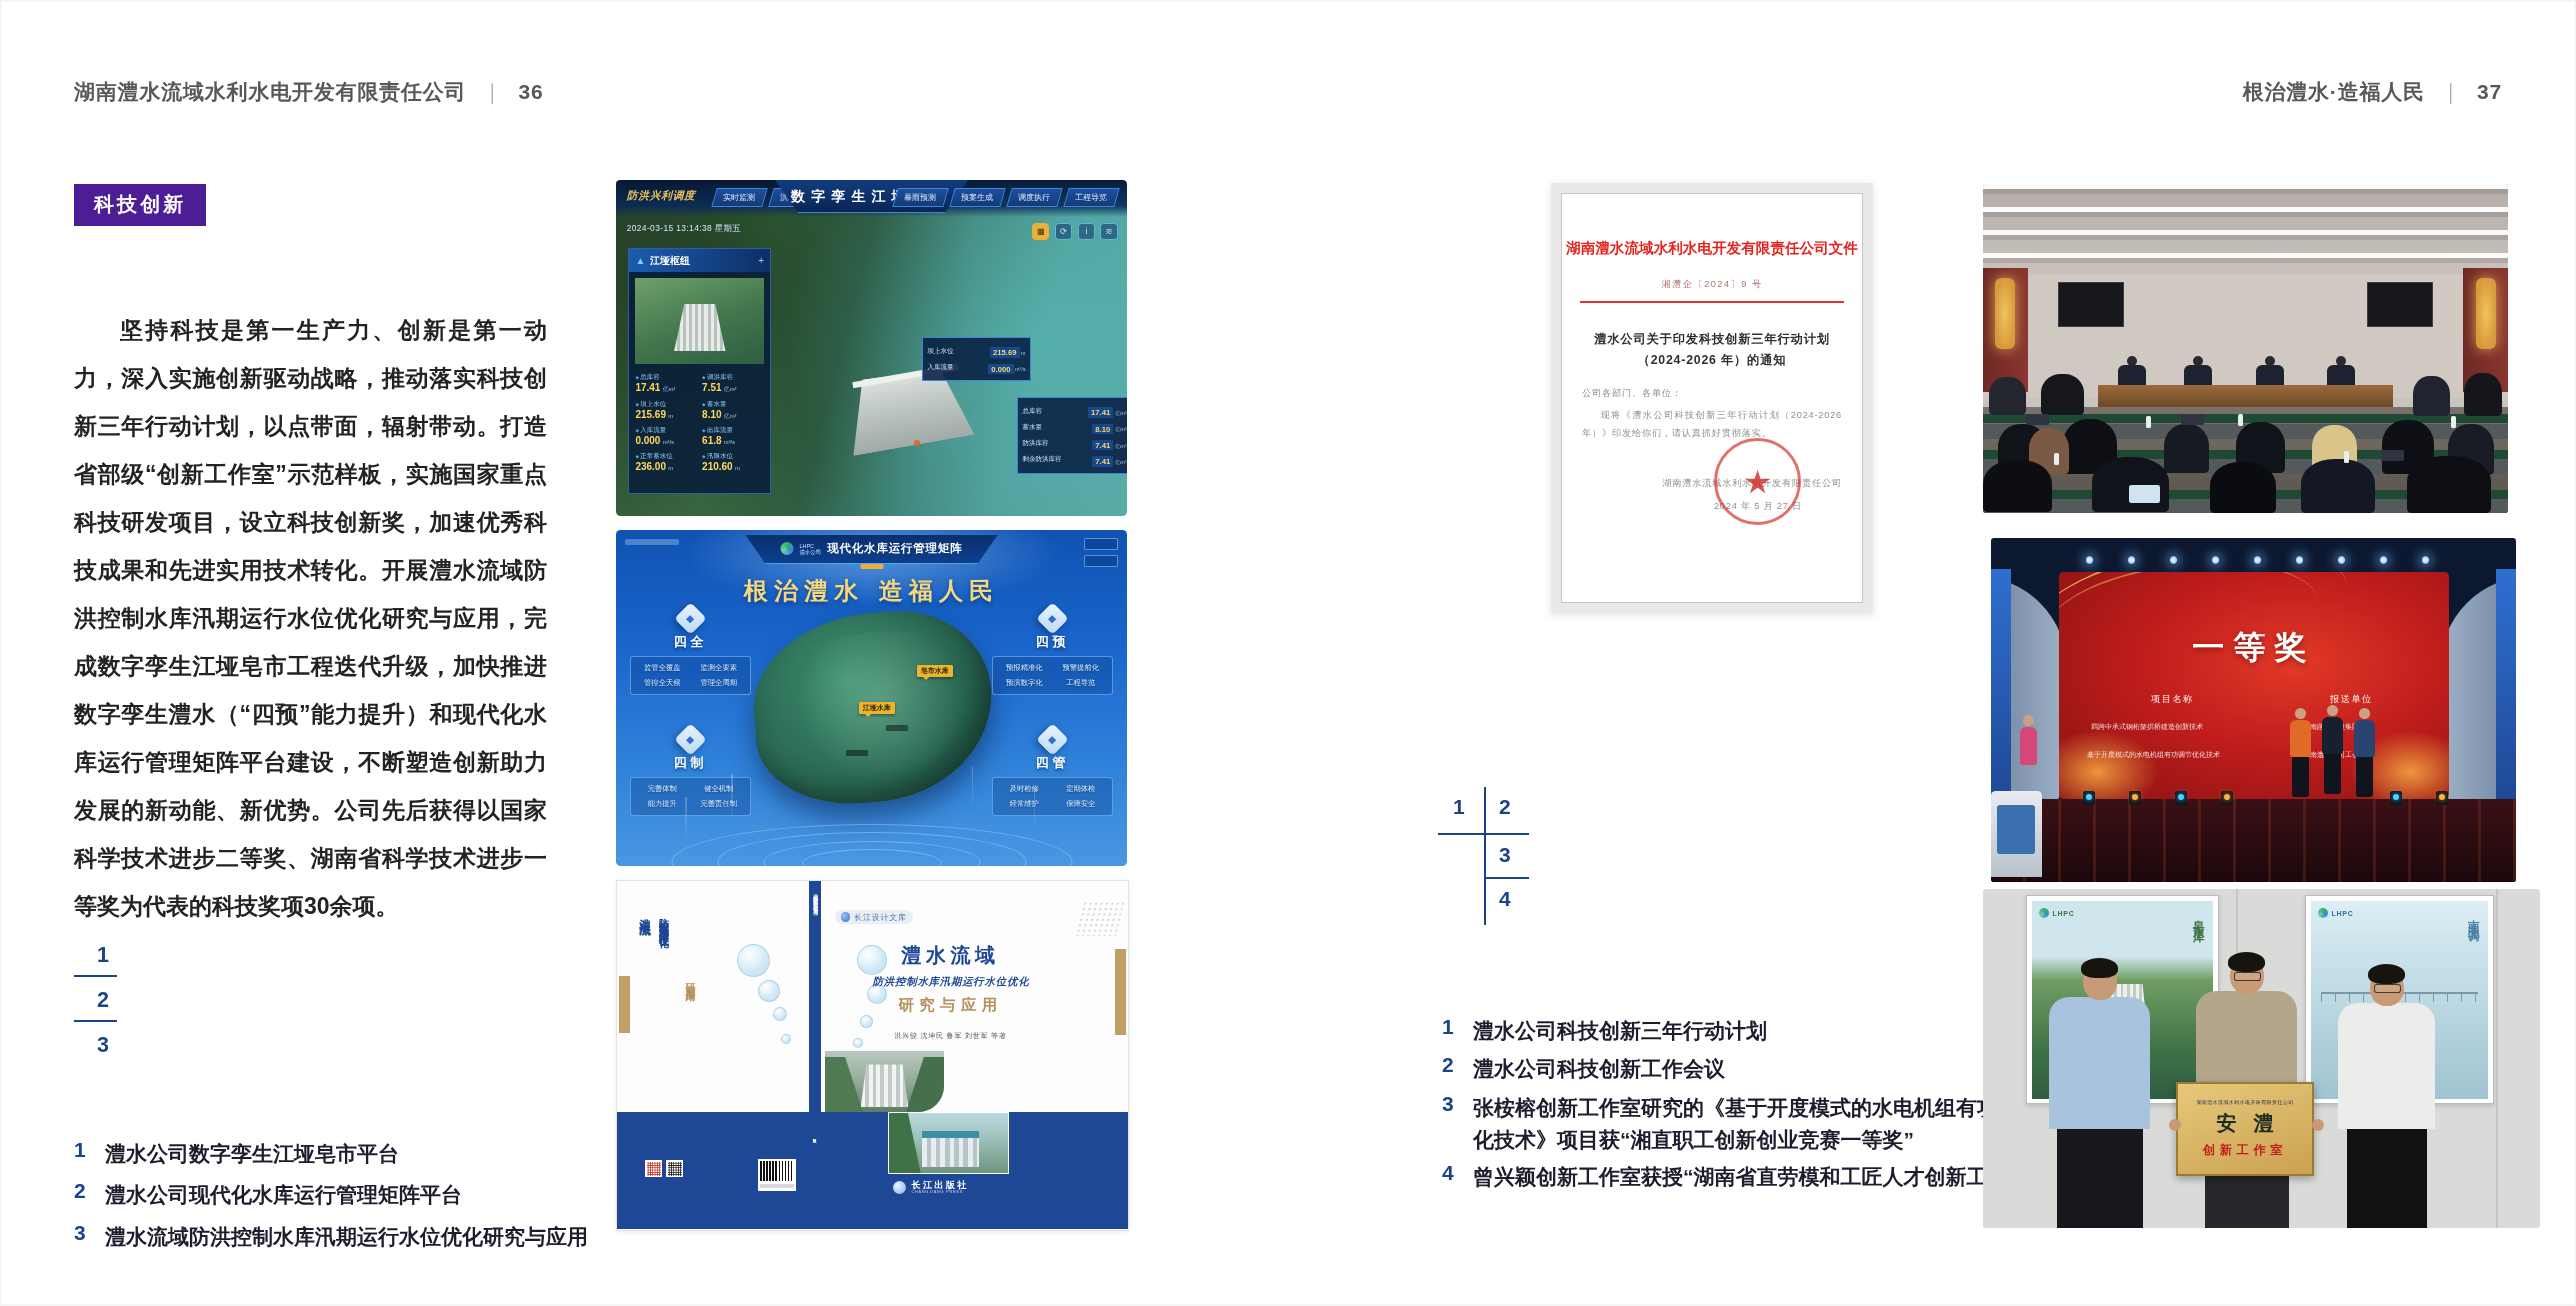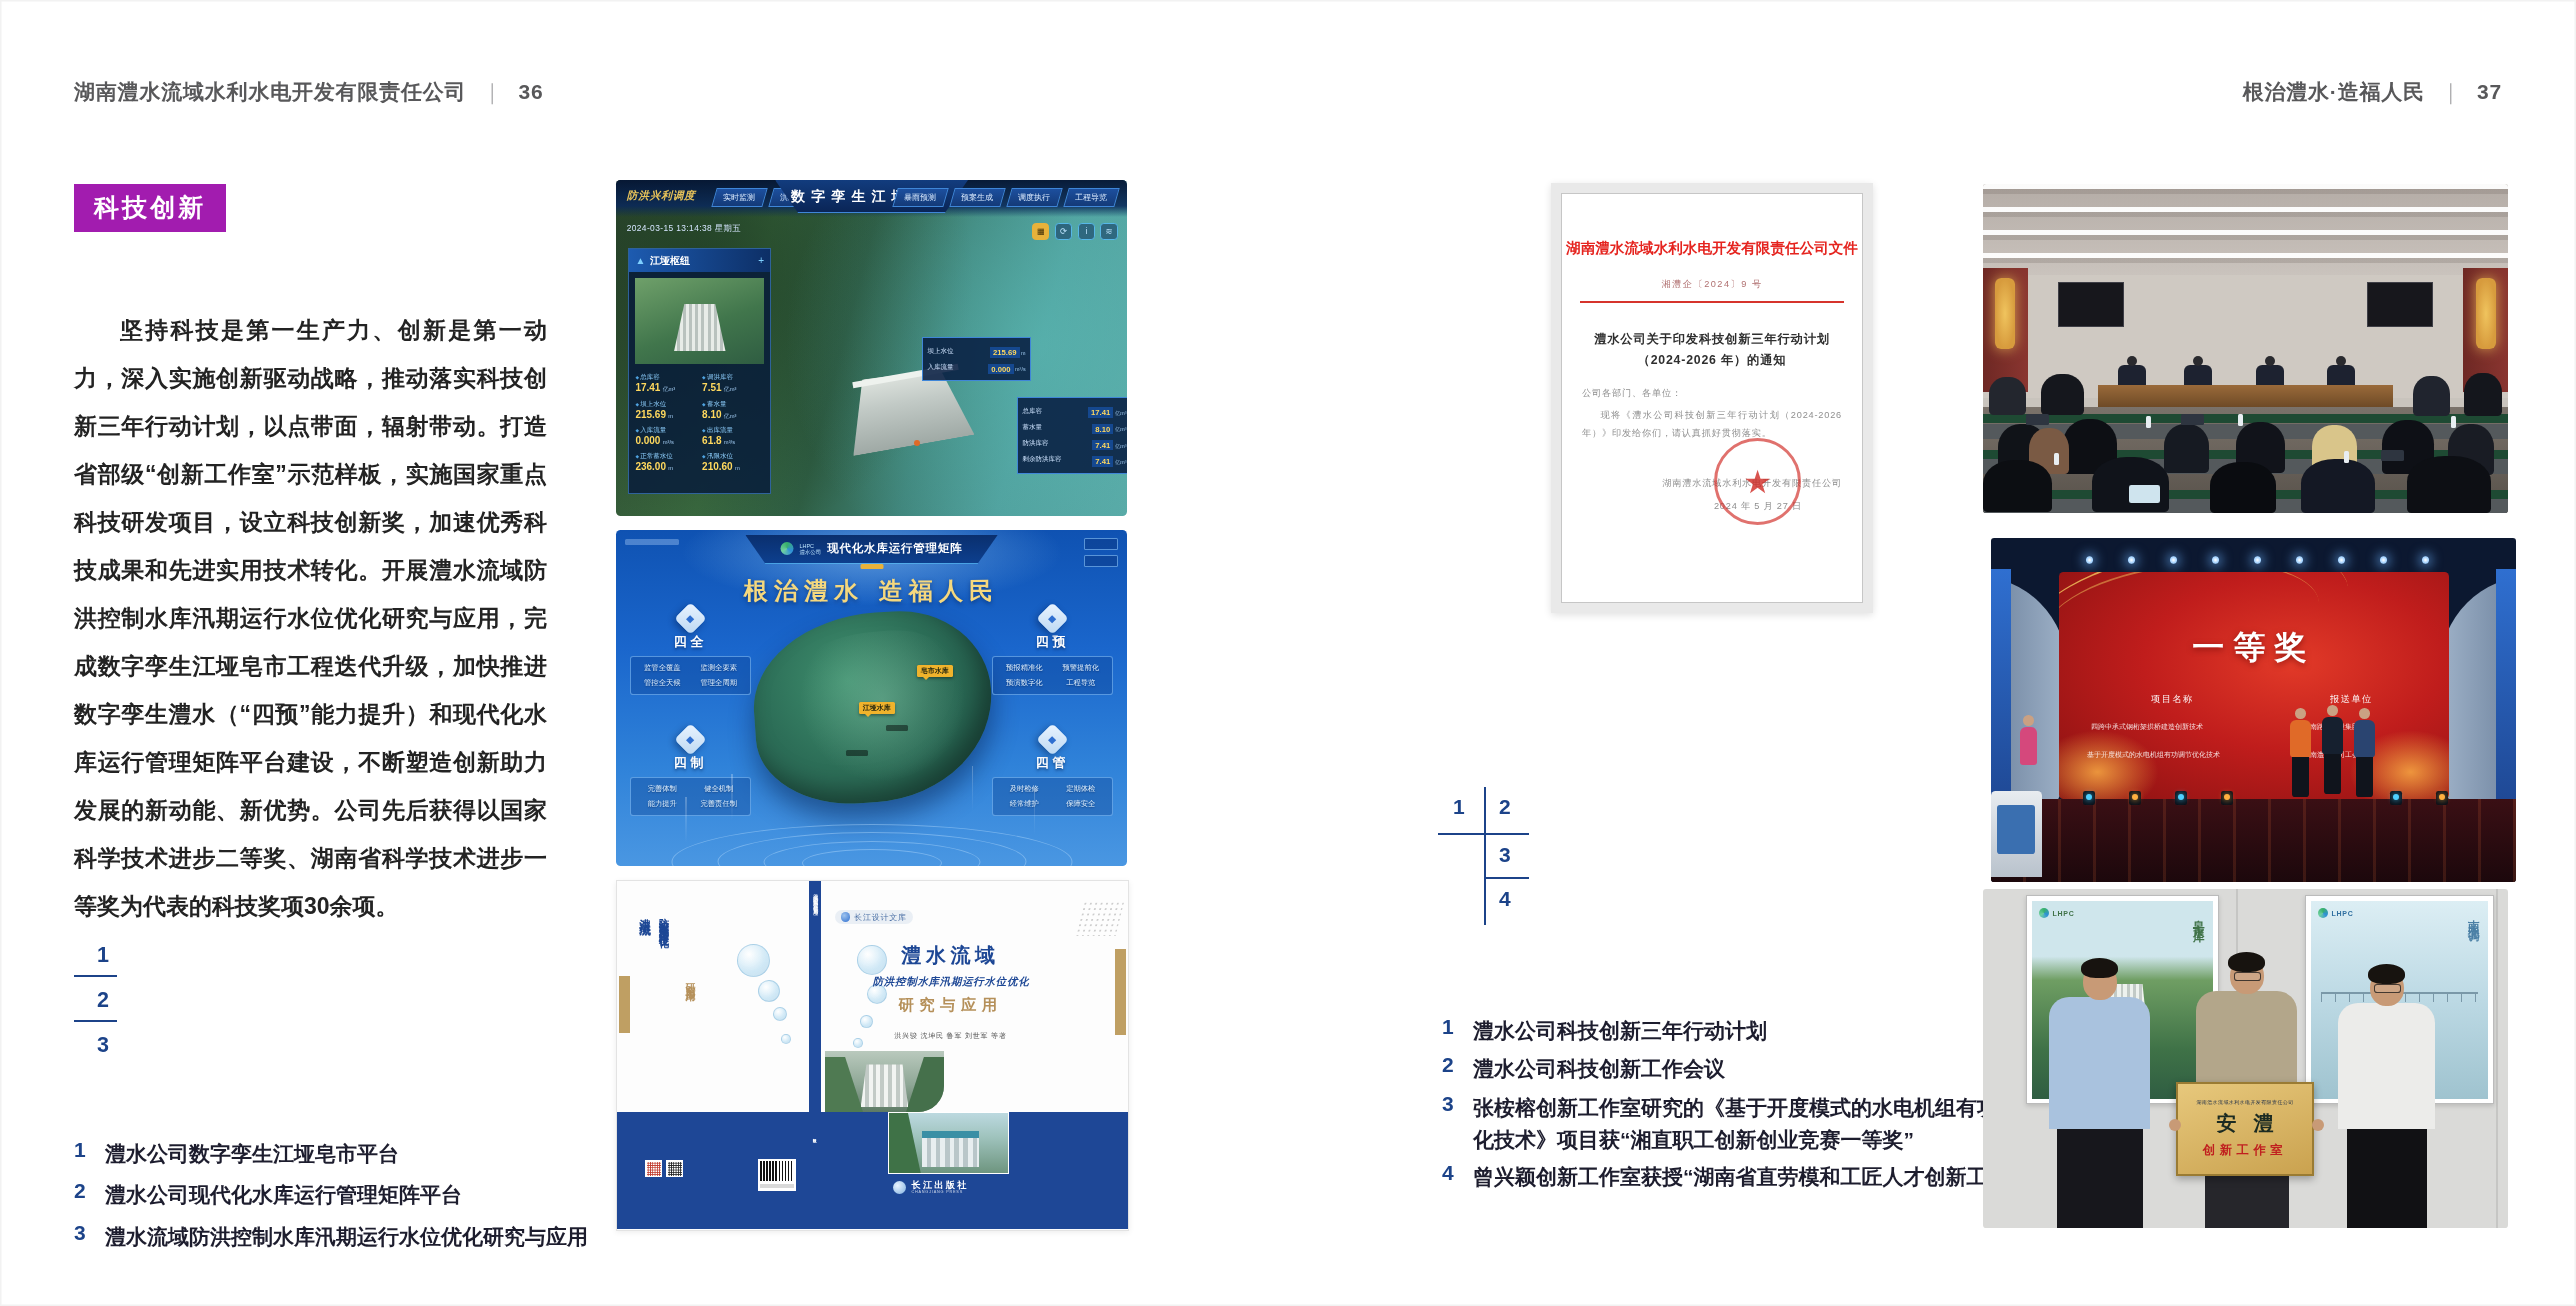--- a/index.html
+++ b/index.html
@@ -12,22 +12,22 @@
 
   
   .hdr{position:absolute;top:78px;font-size:21px;font-weight:bold;color:#58585a;letter-spacing:0.8px;white-space:nowrap;}
   .hdr-left{left:74px;}
   .hdr-right{right:74px;text-align:right;}
   .hdr .divider{color:#a9a9ab;font-weight:400;margin:0 15.4px;}
   .hdr .pagenum{color:#58585a;}
 
   
   .badge{
-    position:absolute;left:74px;top:184px;background:#a21caf;color:#fff;
-    font-size:25px;font-weight:bold;letter-spacing:3.1px;padding:7px 20px 8.4px;
+    position:absolute;left:74px;top:184px;background:#4c1d95;color:#fff;
+    font-size:20px;font-weight:bold;letter-spacing:3.1px;padding:7px 20px 8.4px;
   }
   .para{
     position:absolute;left:74px;top:283px;width:473px;
     font-size:23px;line-height:48px;color:#232323;font-weight:600;
     text-align:justify;text-indent:2em;
   }
   .idx-num{position:absolute;font-size:21.5px;font-weight:bold;color:#1c4389;}
   .idx-line{position:absolute;height:1.5px;background:#1c4389;}
 
   .cap-row{position:absolute;display:flex;align-items:flex-start;}
@@ -738,21 +738,21 @@
         <div class="bd" style="background:#2a4470;"></div>
         <div class="lg"></div>
     </div>
     <div class="person host" style="left:26px;top:177px;">
       <div class="hd"></div>
         <div class="bd"></div>
     </div>
     <div class="podium"></div>
   </figure>
 
-  <figure class="p3" style="margin:0;">
+  <figure class="p3" style="margin:0;padding-left:32px;">
     <div class="seam" style="left:253px;"></div>
     <div class="seam" style="left:513px;"></div>
     <div class="poster l">
       <div class="pimg left">
         <div class="damw"></div>
         <div class="plogo">
             <span class="c"></span>
             <span class="t" style="color:#3f7247;">LHPC</span>
           </div>
         <div class="vcap" style="color:#3f7247;">皂市水库</div>

